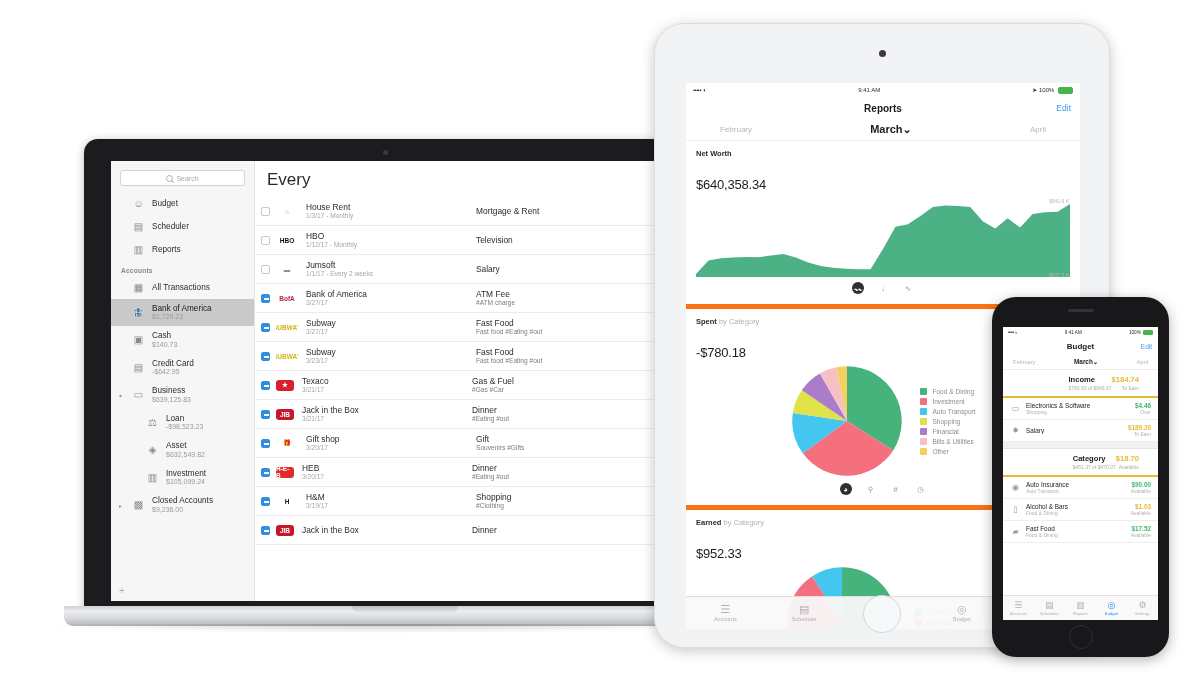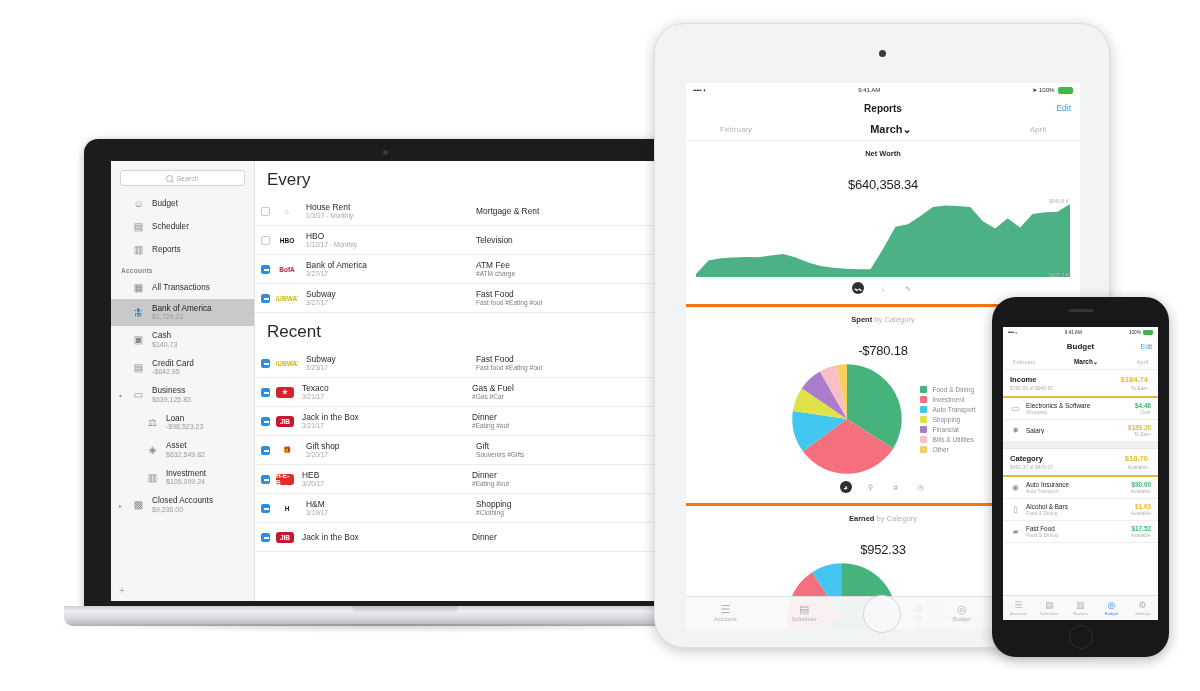--- a/index.html
+++ b/index.html
@@ -79,21 +79,21 @@
     background:#44b549; vertical-align:middle; margin-left:2px; }
   .ios-navbar { position:relative; height:22px; display:flex; align-items:center; justify-content:center;
     background:#fff; }
   .ios-navbar .title { font-size:10px; font-weight:bold; color:#1c1c1e; }
   .ios-navbar .edit { position:absolute; right:9px; font-size:8.5px; color:#3b9cf0; }
   .ios-seg { height:22px; display:flex; align-items:center; justify-content:space-between;
     padding:0 34px; background:#fff; border-bottom:1px solid #ededed; }
   .ios-seg .m { font-size:8px; color:#b6b6b6; }
   .ios-seg .m.cur { color:#1c1c1e; font-weight:bold; font-size:11px; }
 
-  .card { background:#fff; border-bottom:3px solid #f97316; padding:8px 10px 4px 10px; position:relative;text-align:center; }
+  .card { background:#fff; border-bottom:5px solid #f97316; padding:8px 10px 4px 10px; position:relative; }
   .card .lbl { font-size:7.5px; color:#2b2b2b; font-weight:bold; }
   .card .lbl .mut { color:#b1b1b1; font-weight:normal; }
   .card .big { font-size:13px; color:#1c1c1e; margin-top:19px; letter-spacing:-.2px; }
   .chart-ctl { display:flex; justify-content:center; align-items:center; gap:13px; padding:5px 0 6px; }
   .chart-ctl .cbtn { font-size:7.5px; color:#9b9b9b; width:12px; height:12px;
     display:flex; align-items:center; justify-content:center; }
   .chart-ctl .cbtn.act { background:#2f2f2f; color:#fff; border-radius:50%; }
 
   .area-wrap { position:relative; height:78px; margin-top:7px; }
   .axl { position:absolute; right:1px; font-size:5px; color:#b6b6b6; }
@@ -125,21 +125,21 @@
   .ph-batt { display:inline-block; width:10px; height:5px; border:1px solid #44b549; border-radius:1px;
     background:#44b549; vertical-align:middle; margin-left:1px; }
   .ph-nav { position:relative; height:16px; display:flex; align-items:center; justify-content:center; }
   .ph-nav .title { font-size:8px; font-weight:bold; color:#1c1c1e; }
   .ph-nav .edit { position:absolute; right:6px; font-size:6.5px; color:#3b9cf0; }
   .ph-seg { height:16px; display:flex; align-items:center; justify-content:space-between;
     padding:0 10px; border-bottom:1px solid #ededed; }
   .ph-seg .m { font-size:5.6px; color:#b6b6b6; }
   .ph-seg .m.cur { color:#1c1c1e; font-weight:bold; font-size:6.4px; }
 
-  .bg-sec { padding:5px 10px 5px 7px; display:flex; align-items:center; justify-content:space-between;
+  .bg-sec { padding:5px 19px 5px 7px; display:flex; align-items:center; justify-content:flex-end;
     border-bottom:2px solid #e8b832; }
   .bg-sec .l .t { font-size:7.6px; font-weight:bold; color:#1c1c1e; }
   .bg-sec .l .s { font-size:5px; color:#aeaeae; margin-top:1px; }
   .bg-sec .r { text-align:right; }
   .bg-sec .r .v { font-size:7.6px; font-weight:bold; color:#e8b832; }
   .bg-sec .r .s { font-size:5px; color:#aeaeae; margin-top:1px; }
   .bg-row { padding:4px 7px; display:flex; align-items:center; gap:5px;
     border-bottom:1px solid #eee; }
   .bg-row .ic { width:11px; height:11px; flex:0 0 11px; display:flex; align-items:center; justify-content:center;
     color:#9b9b9b; font-size:8px; }
@@ -292,20 +292,31 @@
                   <div class="tlogo" style="background: rgb(255, 255, 255); color: rgb(17, 17, 17);">HBO</div>
                   <div class="tmid">
                     <div class="a">HBO</div>
                     <div class="b">1/12/17 -   Monthly</div>
                   </div>
                   <div class="tcat">
                     <div class="a">Television</div>
                   </div>
                 </div>
                 <div class="trow">
+                  <div class="tck"></div>
+                  <div class="tlogo" style="background: rgb(255, 255, 255); color: rgb(143, 143, 143);">▬</div>
+                  <div class="tmid">
+                    <div class="a">Jumsoft</div>
+                    <div class="b">1/1/17 -   Every 2 weeks</div>
+                  </div>
+                  <div class="tcat">
+                    <div class="a">Salary</div>
+                  </div>
+                </div>
+                <div class="trow">
                   <div class="tck on"></div>
                   <div class="tlogo" style="background: rgb(255, 255, 255); color: rgb(179, 39, 58);">BofA</div>
                   <div class="tmid">
                     <div class="a">Bank of America</div>
                     <div class="b">3/27/17</div>
                   </div>
                   <div class="tcat">
                     <div class="a">ATM Fee</div>
                     <div class="b">#ATM charge</div>
                   </div>
@@ -316,21 +327,20 @@
                   <div class="tmid">
                     <div class="a">Subway</div>
                     <div class="b">3/27/17</div>
                   </div>
                   <div class="tcat">
                     <div class="a">Fast Food</div>
                     <div class="b">Fast food #Eating #out</div>
                   </div>
                 </div>
               </div>
-            <div class="mac-h1">Recent</div>
             <div id="mac-recent">
                 <div class="trow">
                   <div class="tck on"></div>
                   <div class="tlogo" style="background: rgb(255, 255, 255); color: rgb(208, 185, 15);">SUBWAY</div>
                   <div class="tmid">
                     <div class="a">Subway</div>
                     <div class="b">3/23/17</div>
                   </div>
                   <div class="tcat">
                     <div class="a">Fast Food</div>

